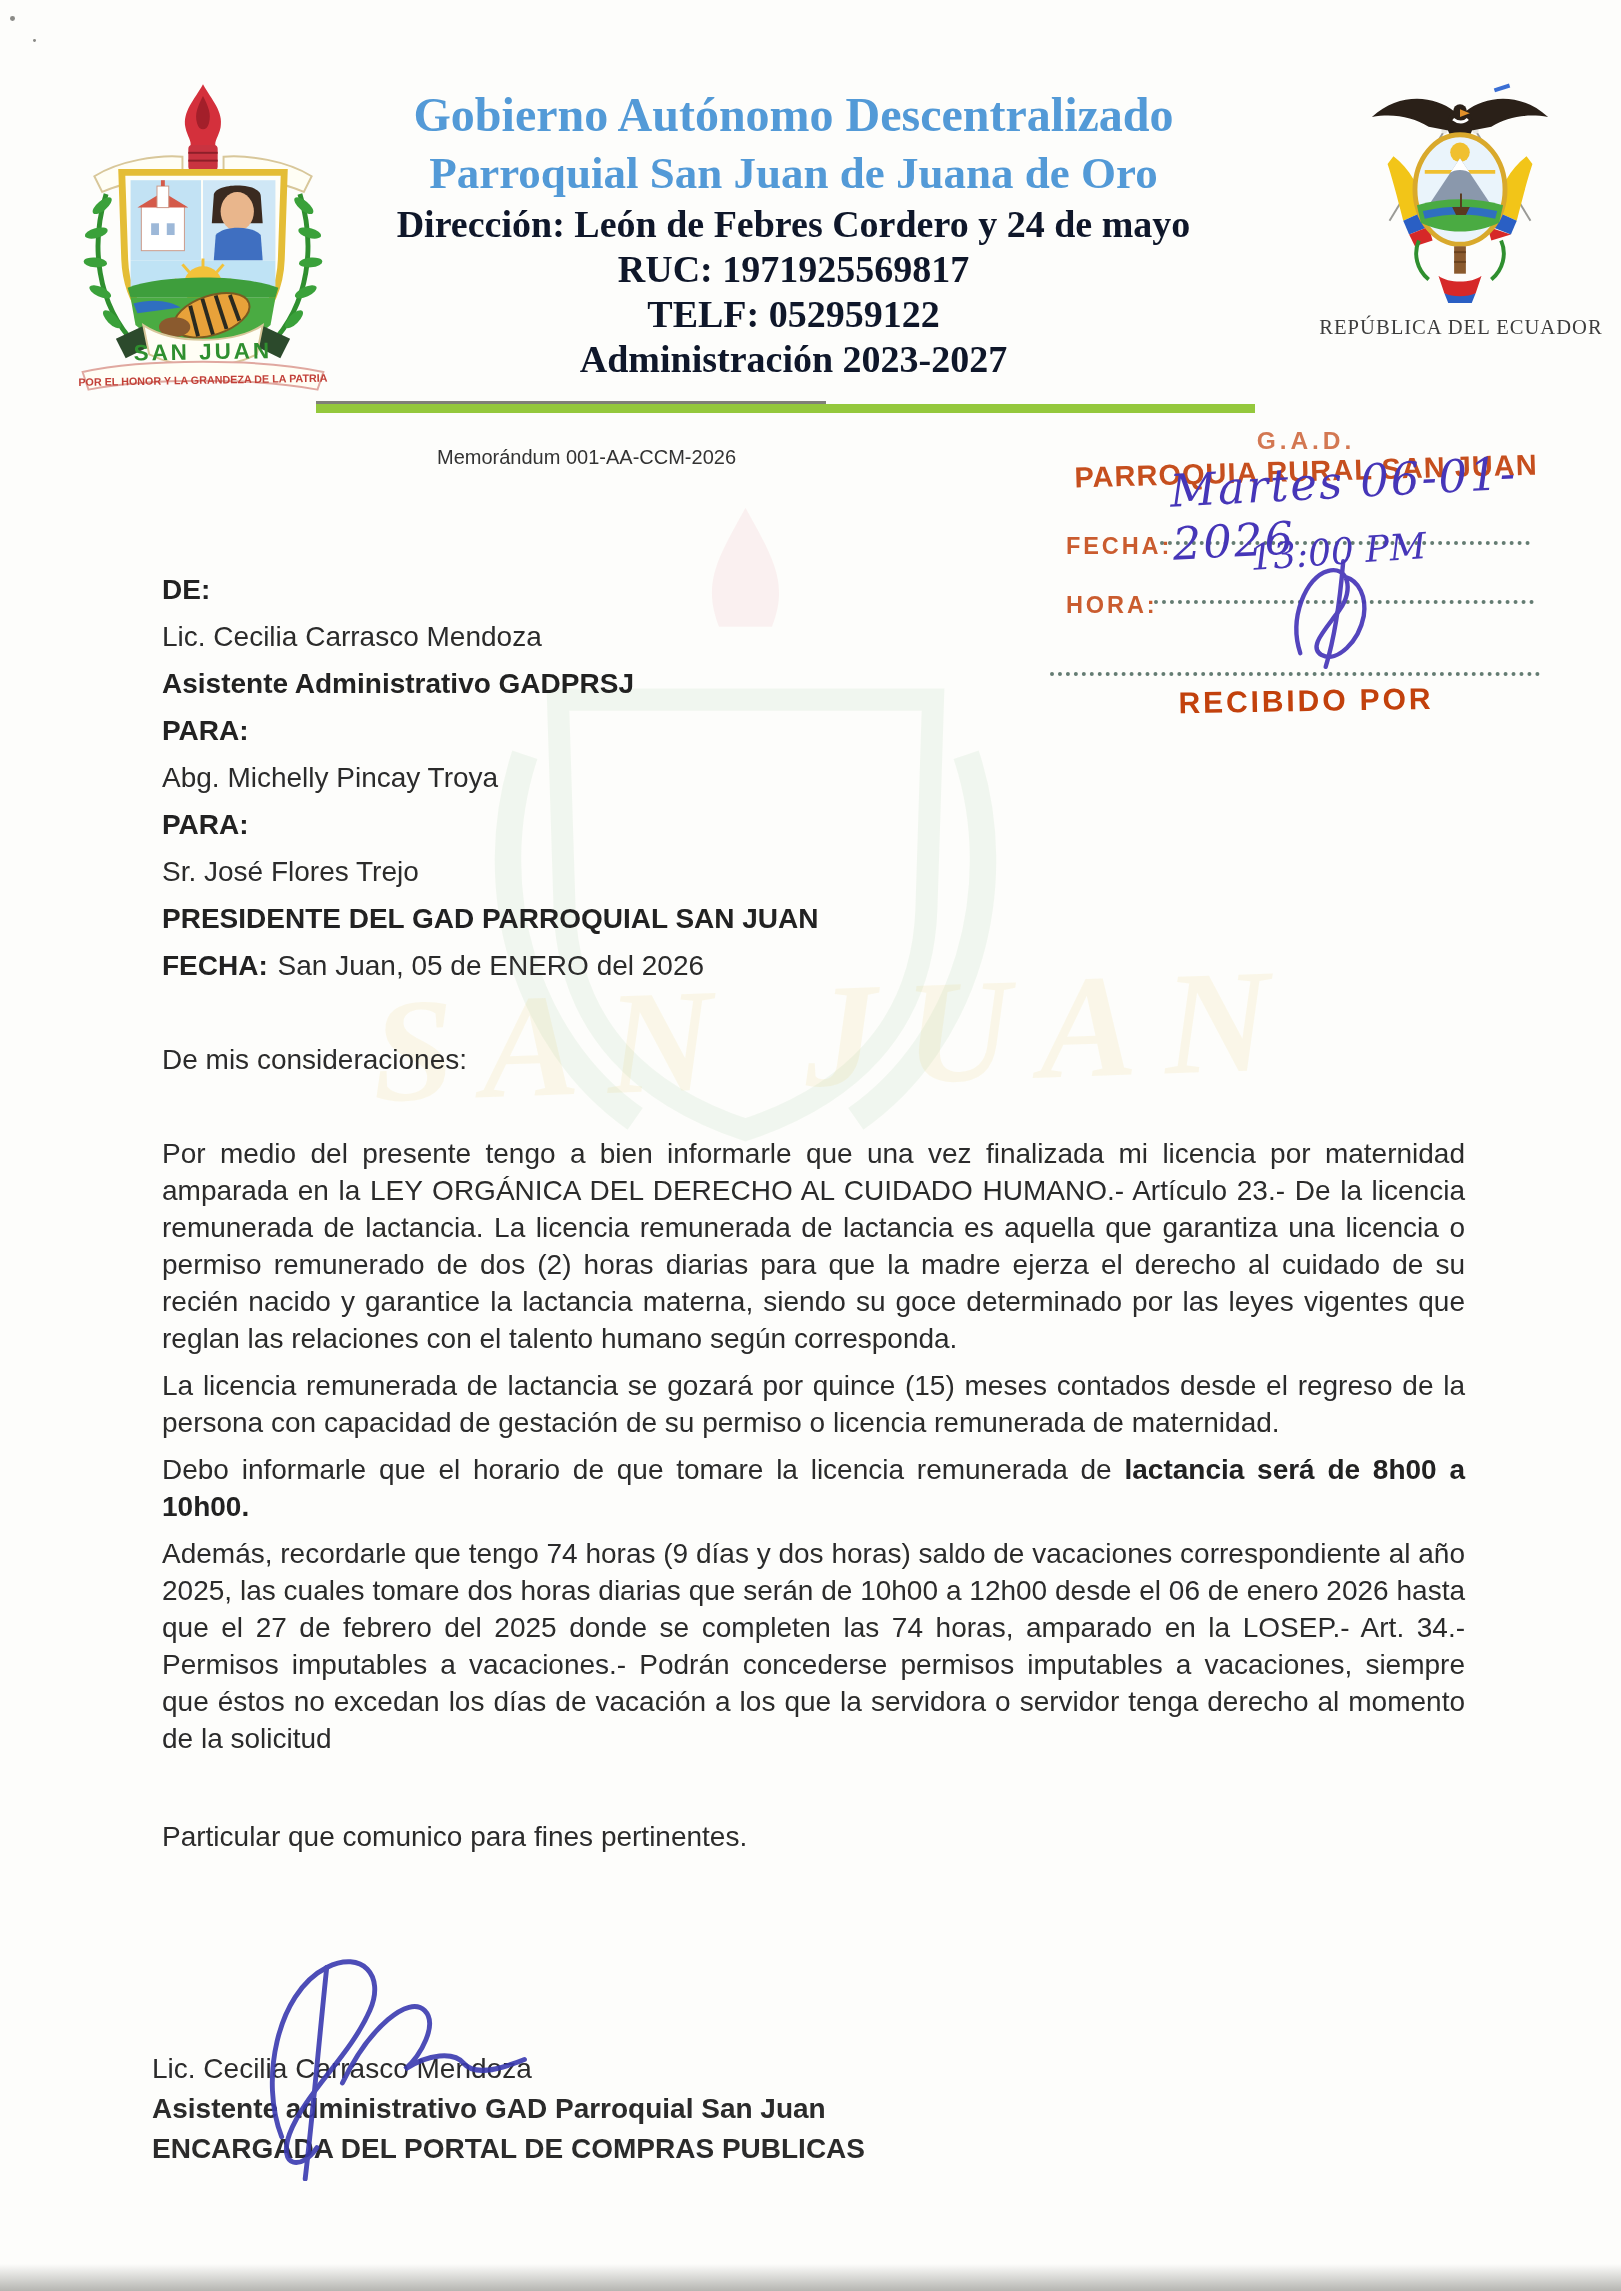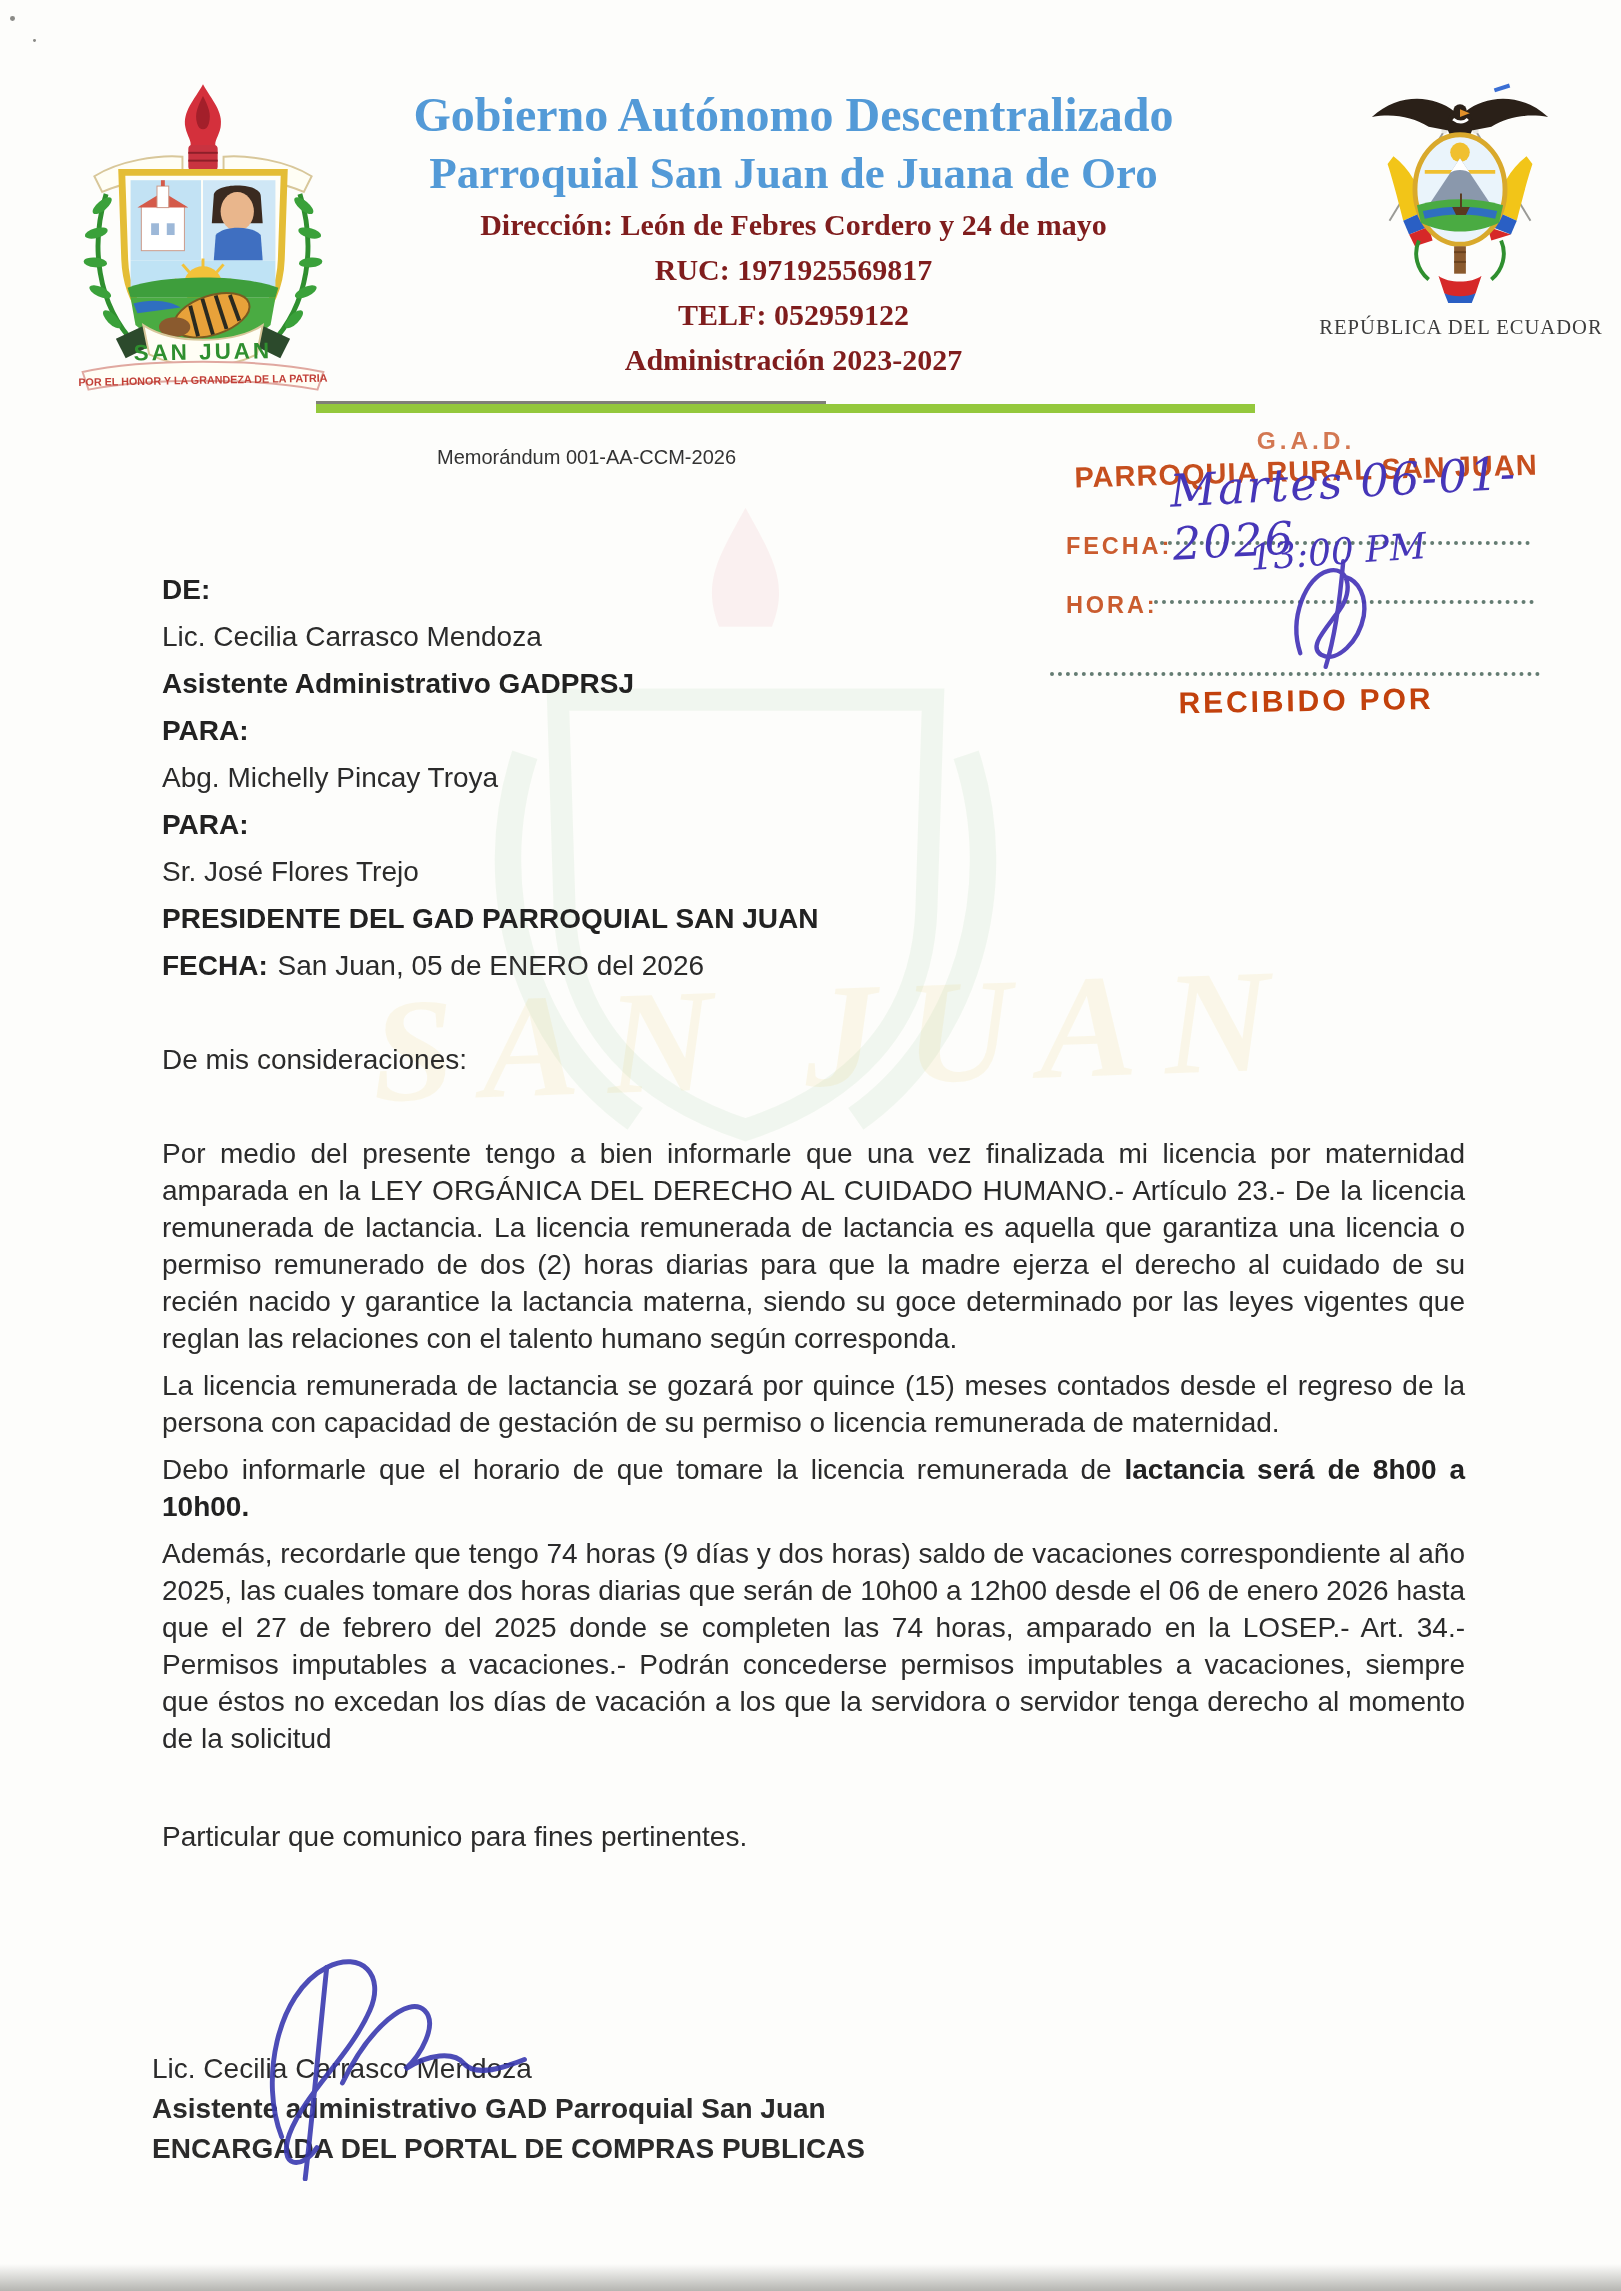--- a/index.html
+++ b/index.html
@@ -13,21 +13,21 @@
   #seal-left{left:65px;top:78px;width:276px;height:316px;}
   #seal-right{left:1360px;top:74px;width:200px;height:231px;}
   #republic-caption{
     position:absolute;left:1304px;top:316px;width:314px;text-align:center;
     font-family:"Liberation Serif",serif;font-size:20.6px;color:#3d3d3d;letter-spacing:1px;
   }
   #header-center{position:absolute;left:323px;top:84px;width:941px;text-align:center;
     font-family:"Liberation Serif",serif;font-weight:bold;}
   #header-center .t1{font-size:48px;line-height:61px;color:#539ad7;}
   #header-center .t2{font-size:45px;line-height:57px;color:#539ad7;}
-  #header-center .sub{font-size:30px;line-height:45px;color:#7f1d1d;}
+  #header-center .sub{font-size:38px;line-height:45px;color:#0f172a;}
   #divider-shadow{position:absolute;left:316px;top:401px;width:510px;height:2.9px;background:#55554c;opacity:.75;}
   #green-bar{position:absolute;left:316px;top:404px;width:939px;height:8.8px;background:#94c83c;}
   
   #memo-number{position:absolute;left:437px;top:446px;font-size:20px;color:#333;}
   
   #stamp{position:absolute;left:1066px;top:431px;width:480px;height:274px;
     font-family:Liberation Sans, sans-serif;font-weight:bold;color:#c2410c;}
   #stamp .st-gad{position:absolute;top:-3.9px;left:0;width:100%;text-align:center;
     font-size:24.5px;letter-spacing:3.9px;opacity:.7;}
   #stamp .st-parroquia{position:absolute;top:23.5px;left:0;width:100%;text-align:center;

